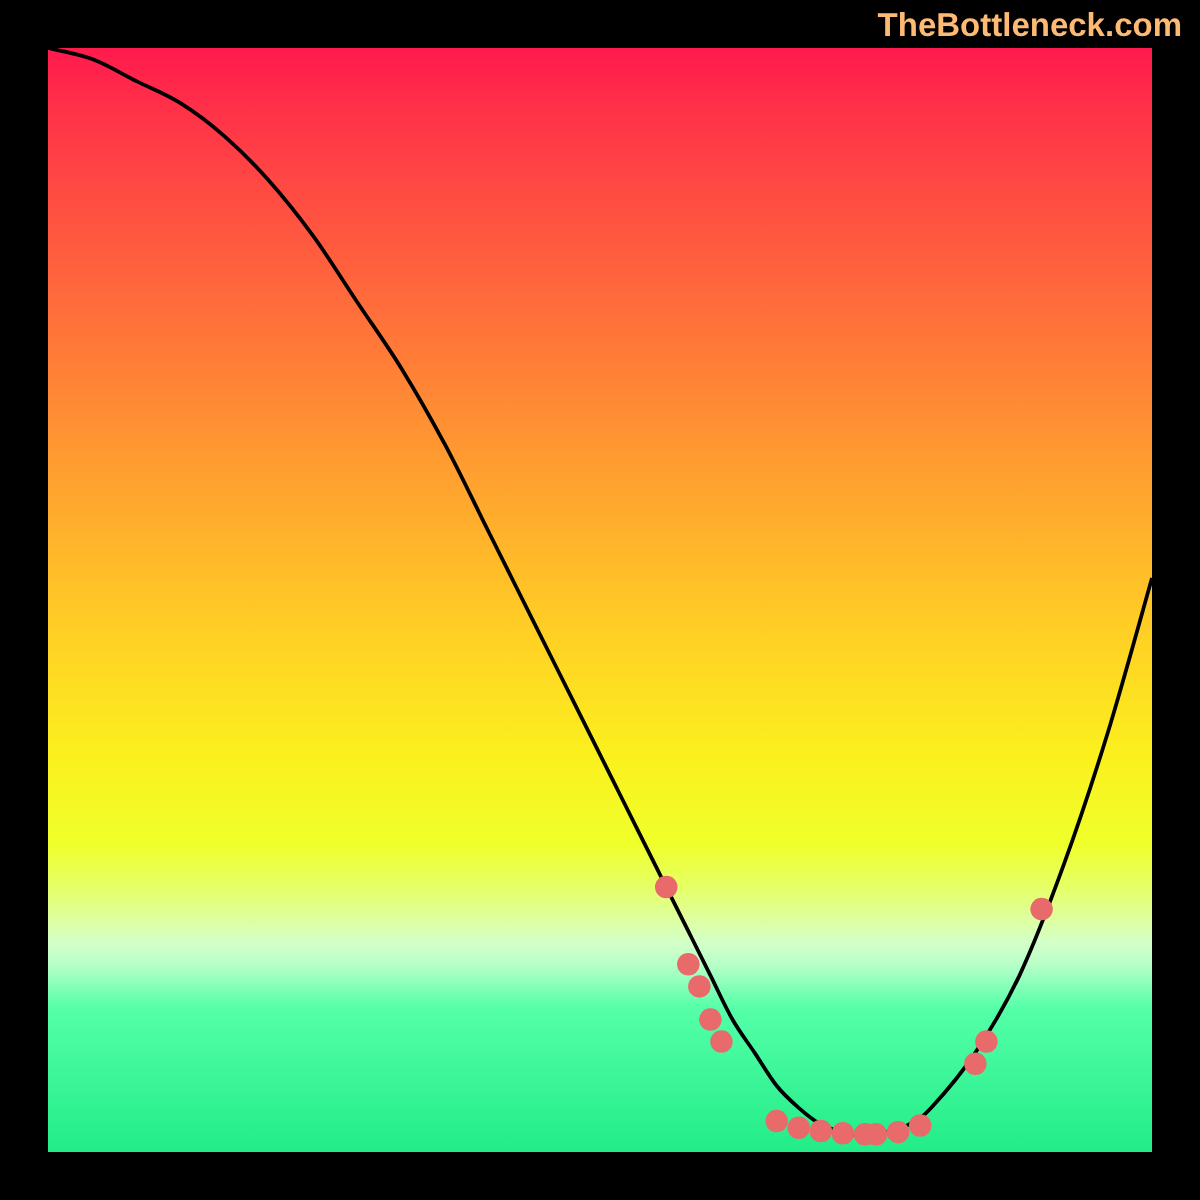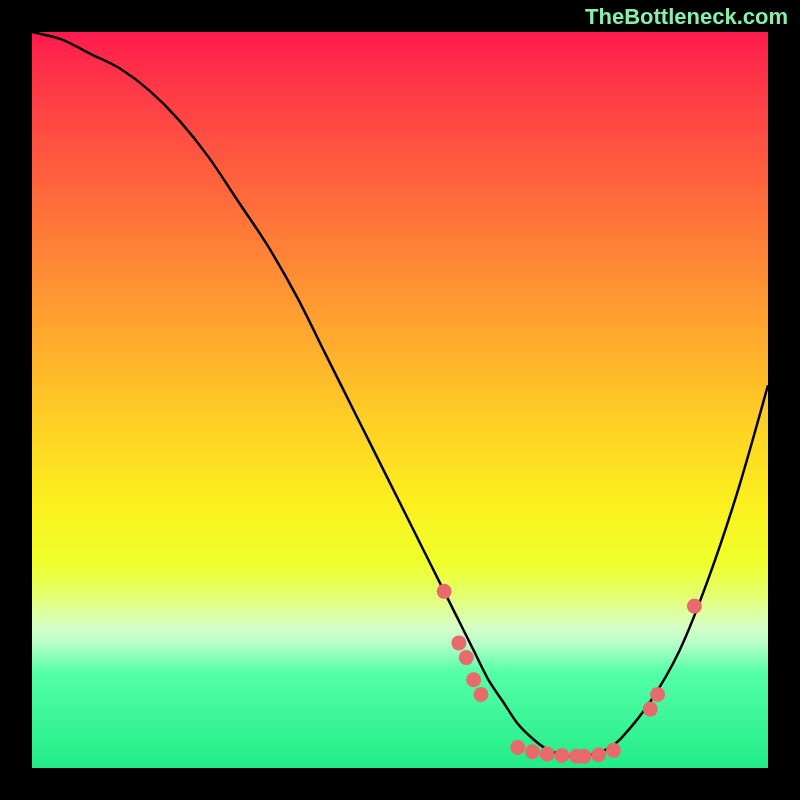--- a/index.html
+++ b/index.html
@@ -8,21 +8,21 @@
     width: 800px;
     height: 800px;
     background: #000;
     position: relative;
     font-family: Arial, sans-serif;
   }
   .watermark {
     position: absolute;
     top: 4px;
     right: 12px;
-    color: #86efac;
+    color: #fdba74;
     font-size: 22px;
     font-weight: bold;
     z-index: 10;
   }
   .plot-area {
     position: absolute;
     left: 32px;
     top: 32px;
     width: 736px;
     height: 736px;

